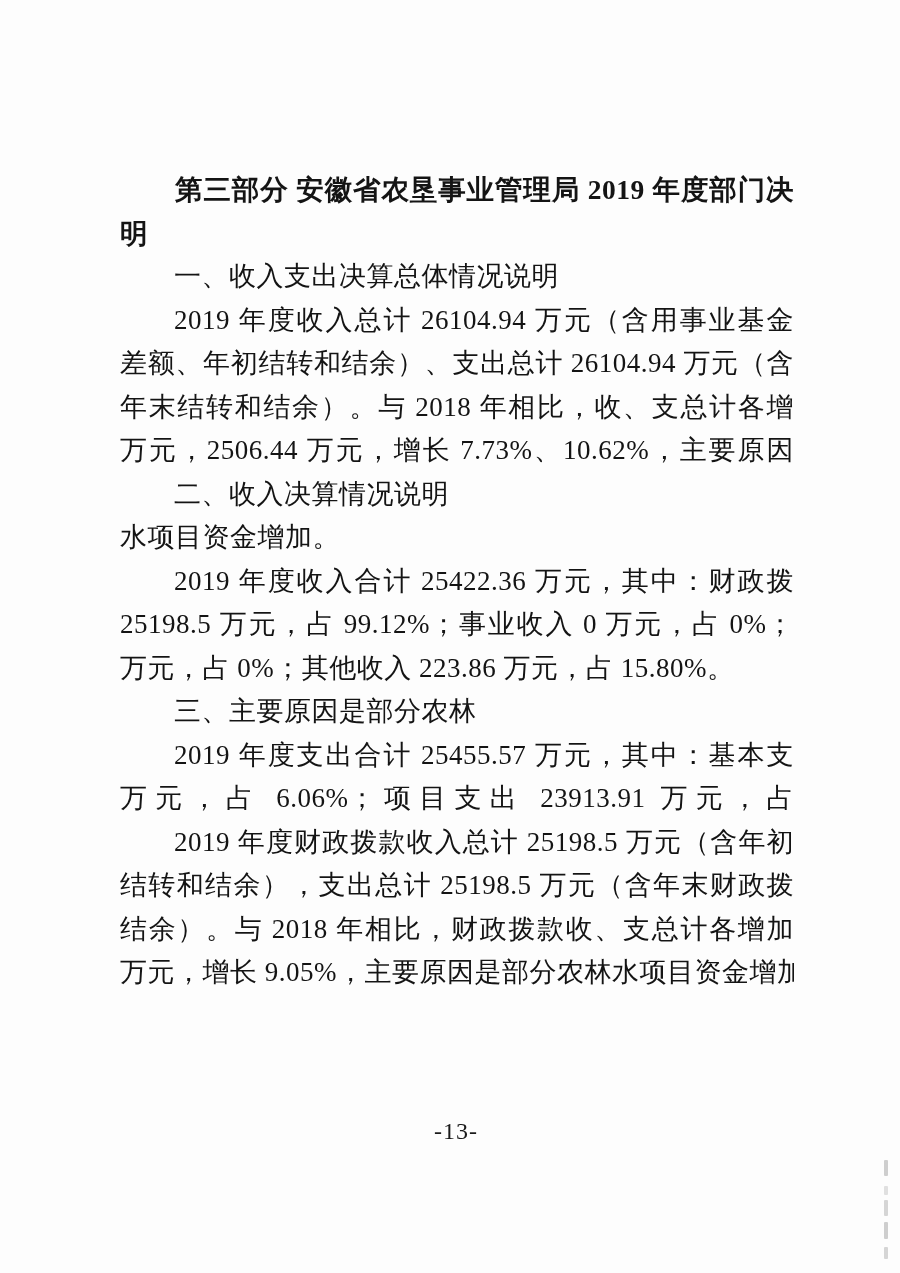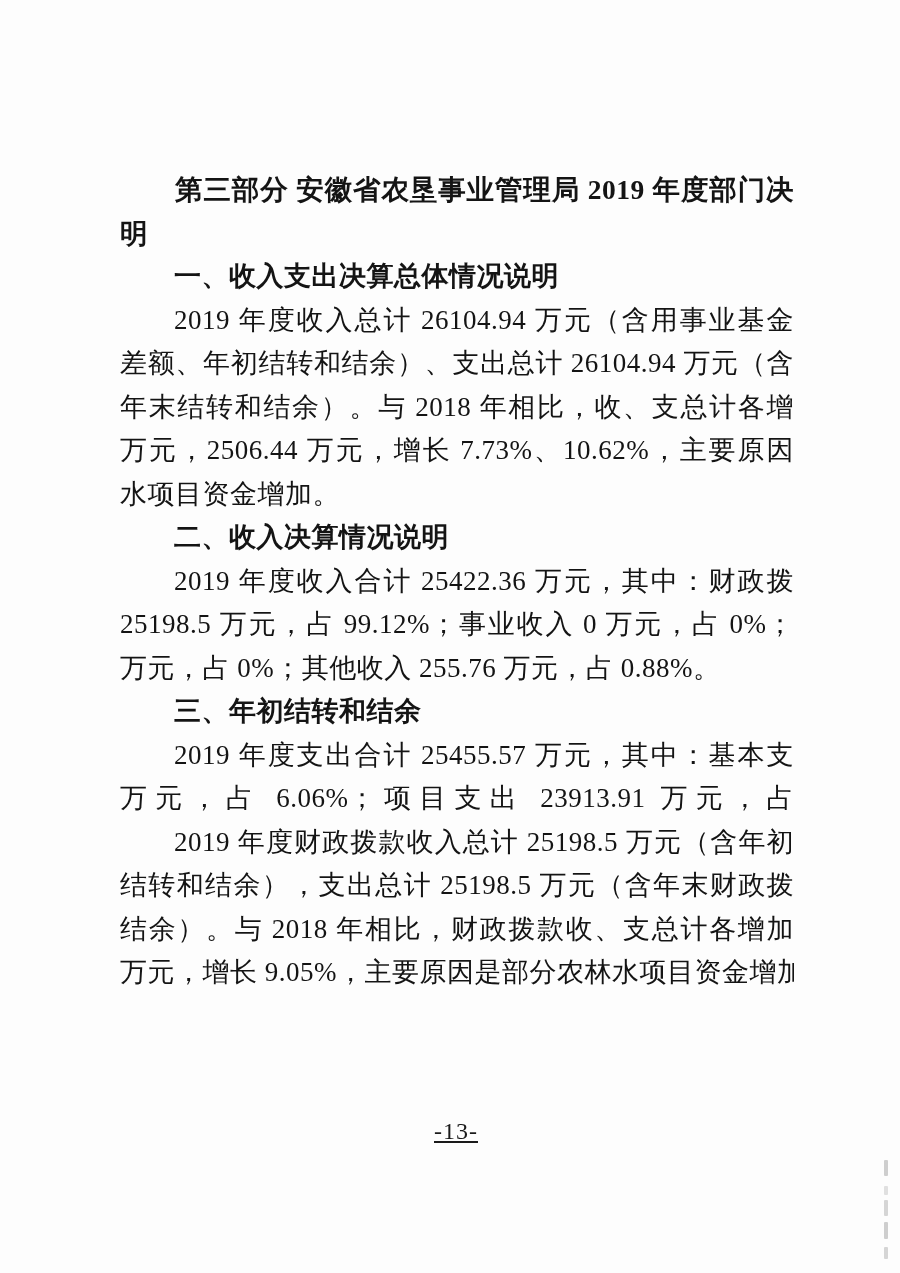--- a/index.html
+++ b/index.html
@@ -37,32 +37,31 @@
     text-align-last: justify;
   }
   .line.indent {
     text-indent: 2em;
   }
   .line.role-title {
     font-weight: bold;
     font-size: 27.5px;
   }
   .line.role-heading {
-    font-weight: 700;
+    font-weight: 400;
   }
   .page-number {
     position: absolute;
     left: 12px;
     right: 0;
     top: 1118px;
     text-align: center;
     font-size: 24px;
     letter-spacing: 1px;
     color: #1a1a1a;
-    text-decoration: underline;
   }
   
   .artifact {
     position: absolute;
     left: 884px;
     width: 4px;
     background: #b5b5b5;
     opacity: 0.65;
     border-radius: 1px;
   }
@@ -79,26 +78,26 @@
 
   <div class="content">
     <div>
         <div class="line role-title indent justify">第三部分 安徽省农垦事业管理局 2019 年度部门决算情况说</div>
         <div class="line role-title">明</div>
         <div class="line role-heading indent">一、收入支出决算总体情况说明</div>
         <div class="line role-body indent justify">2019 年度收入总计 26104.94 万元（含用事业基金弥补收支</div>
         <div class="line role-body justify">差额、年初结转和结余）、支出总计 26104.94 万元（含结余分配、</div>
         <div class="line role-body justify">年末结转和结余）。与 2018 年相比，收、支总计各增加 1823.86</div>
         <div class="line role-body justify">万元，2506.44 万元，增长 7.73%、10.62%，主要原因是部分农林</div>
+        <div class="line role-heading indent">二、收入决算情况说明</div>
         <div class="line role-body">水项目资金增加。</div>
-        <div class="line role-heading indent">二、收入决算情况说明</div>
         <div class="line role-body indent justify">2019 年度收入合计 25422.36 万元，其中：财政拨款收入</div>
         <div class="line role-body justify">25198.5 万元，占 99.12%；事业收入 0 万元，占 0%；经营收入 0</div>
-        <div class="line role-body">万元，占 0%；其他收入 255.76 万元，占 0.88%。</div>
-        <div class="line role-heading indent">三、年初结转和结余</div>
+        <div class="line role-body">万元，占 0%；其他收入 223.86 万元，占 15.80%。</div>
+        <div class="line role-heading indent">三、主要原因是部分农林</div>
         <div class="line role-body indent justify">2019 年度支出合计 25455.57 万元，其中：基本支出 1541.66</div>
         <div class="line role-body justify">万元，占 6.06%；项目支出 23913.91 万元，占 93.94%，经营支出</div>
         <div class="line role-body indent justify">2019 年度财政拨款收入总计 25198.5 万元（含年初财政拨款</div>
         <div class="line role-body justify">结转和结余），支出总计 25198.5 万元（含年末财政拨款结转和</div>
         <div class="line role-body justify">结余）。与 2018 年相比，财政拨款收、支总计各增加 2090.82</div>
         <div class="line role-body">万元，增长 9.05%，主要原因是部分农林水项目资金增加。</div>
       </div>
   </div>
 
   <div class="page-number">-13-</div>

